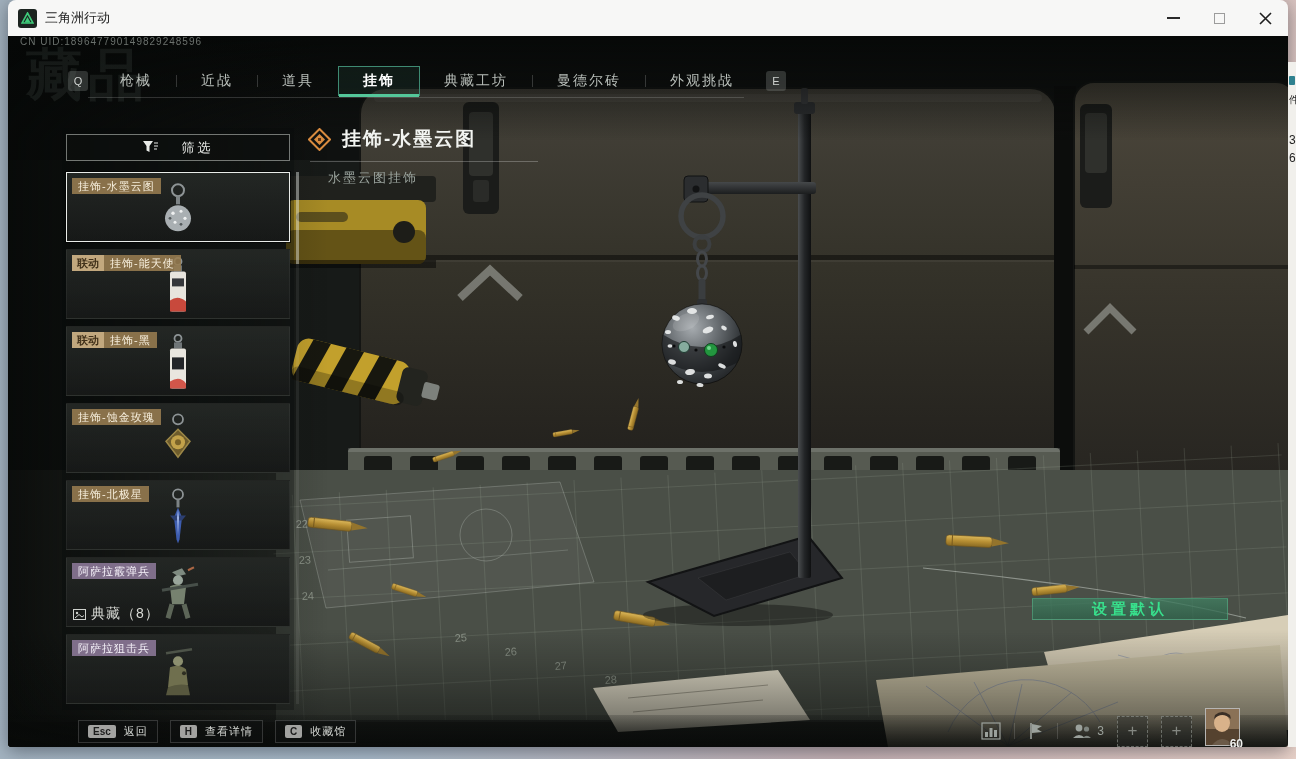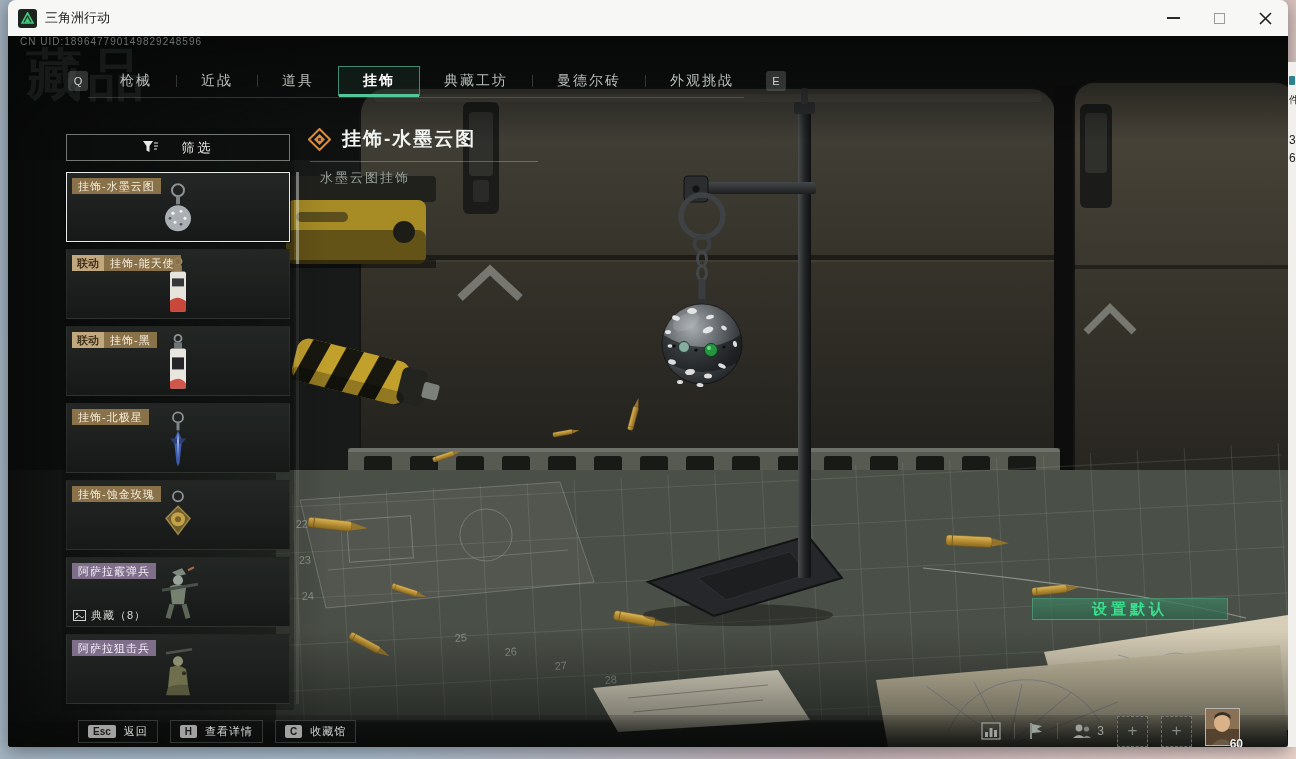--- a/index.html
+++ b/index.html
@@ -51,30 +51,30 @@
   .card { position:relative; height:70px; background:linear-gradient(180deg,#24282588,#17191877),linear-gradient(180deg,#222523,#161817);
     border:1px solid rgba(255,255,255,0.05); cursor:pointer; overflow:hidden; }
   .card--selected { border:1.5px solid #e9ece9; box-shadow:0 0 0 1px rgba(0,0,0,0.6); }
   .labels { position:absolute; top:5px; left:5px; display:flex; font-size:11px; line-height:16px; z-index:2; }
   .badge { background:#c2a87e; color:#41311a; padding:0 5px; font-weight:bold; }
   .badge:empty { display:none; }
   .name-label { background:rgba(151,124,80,0.88); color:#f7efdd; padding:0 6px; letter-spacing:1px; }
   .card--purple .name-label { background:rgba(138,119,150,0.90); color:#f4f0f8; }
   .thumb { position:absolute; left:50%; top:50%; transform:translate(-50%,-46%); }
   .card-footer { position:absolute; left:6px; bottom:3px; display:flex; align-items:center; gap:5px;
-    color:#d9dbd6; font-size:11px; letter-spacing:1px; z-index:2; }
+    color:#d9dbd6; font-size:14px; letter-spacing:1px; z-index:2; }
   .scroll-track { position:absolute; left:288px; top:142px; width:3px; height:532px; background:rgba(255,255,255,0.07); z-index:9; }
   .scroll-thumb { position:absolute; top:0; left:0; width:3px; height:92px; background:rgba(230,235,230,0.40); }
 
   
   .main-header { position:absolute; left:300px; top:96px; z-index:8; }
   .mh-row { display:flex; align-items:center; gap:11px; }
   .mh-title { font-size:19px; color:#f2f4f1; letter-spacing:2px; font-weight:bold; }
   .mh-divider { width:228px; height:1px; background:rgba(255,255,255,0.25); margin:9px 0 7px 2px; }
-  .mh-sub { font-size:13px; color:#9aa39d; letter-spacing:2px; margin-left:12px; }
+  .mh-sub { font-size:13px; color:#9aa39d; letter-spacing:2px; margin-left:20px; }
 
   
   .btn-set-default { position:absolute; left:1024px; top:568px; width:196px; height:22px; z-index:12;
     background:linear-gradient(180deg,rgba(64,126,97,0.78),rgba(48,100,76,0.78));
     border:1px solid rgba(110,220,170,0.35); color:#38df8c; font-size:15px; font-weight:bold;
     letter-spacing:4px; display:flex; align-items:center; justify-content:center; cursor:pointer; }
   .btn-view-details { position:absolute; left:1024px; top:616px; width:196px; height:40px; z-index:12;
     background:rgba(118,120,117,0.72); border:1px solid rgba(255,255,255,0.18); color:#f0f1ee;
     font-size:15px; letter-spacing:4px; display:flex; align-items:center; justify-content:center; cursor:pointer; }
 
@@ -464,39 +464,39 @@
           <svg class="thumb" width="40" height="60" viewBox="0 0 40 60">
             <circle cx="20" cy="5" r="3.5" fill="none" stroke="#8d9395" stroke-width="1.8"></circle>
             <rect x="16" y="9" width="8" height="6" fill="#6f7577"></rect>
             <rect x="12" y="15" width="16" height="40" rx="2" fill="#e9e6df"></rect>
             <rect x="14" y="24" width="12" height="12" fill="#232528"></rect>
             <path d="M12 48 Q22 42 28 50 L28 55 L12 55 Z" fill="#d2564a"></path>
           </svg>
         </div>
         <div class="card">
           <div class="labels">
+              <span class="name-label">挂饰-蚀金玫瑰</span>
+            </div>
+          <svg class="thumb" width="44" height="58" viewBox="0 0 44 58">
+            <circle cx="22" cy="8" r="5" fill="none" stroke="#8d9395" stroke-width="1.8"></circle>
+            <path d="M22 18 L34 30 L22 46 L10 30 Z" fill="#6e5c2c" stroke="#9c8747" stroke-width="1.5"></path>
+            <circle cx="22" cy="31" r="7" fill="#c3a24a"></circle>
+            <circle cx="22" cy="31" r="3" fill="#7a6228"></circle>
+          </svg>
+        </div>
+        <div class="card">
+          <div class="labels">
               <span class="name-label">挂饰-北极星</span>
             </div>
           <svg class="thumb" width="40" height="60" viewBox="0 0 40 60">
             <circle cx="20" cy="7" r="5" fill="none" stroke="#8d9395" stroke-width="1.8"></circle>
             <rect x="18.5" y="12" width="3" height="8" fill="#7d8385"></rect>
             <path d="M20 20 L24 30 L21.5 52 L20 56 L18.5 52 L16 30 Z" fill="#3d5cae"></path>
             <path d="M12 28 L28 28 L24 33 L16 33 Z" fill="#2c3f72"></path>
             <path d="M20 22 L21 30 L20 48 L19 30 Z" fill="#9fb4e8"></path>
-          </svg>
-        </div>
-        <div class="card">
-          <div class="labels">
-              <span class="name-label">挂饰-蚀金玫瑰</span>
-            </div>
-          <svg class="thumb" width="44" height="58" viewBox="0 0 44 58">
-            <circle cx="22" cy="8" r="5" fill="none" stroke="#8d9395" stroke-width="1.8"></circle>
-            <path d="M22 18 L34 30 L22 46 L10 30 Z" fill="#6e5c2c" stroke="#9c8747" stroke-width="1.5"></path>
-            <circle cx="22" cy="31" r="7" fill="#c3a24a"></circle>
-            <circle cx="22" cy="31" r="3" fill="#7a6228"></circle>
           </svg>
         </div>
         <div class="card card--purple">
           <div class="labels">
               <span class="name-label">阿萨拉霰弹兵</span>
             </div>
           <svg class="thumb" width="60" height="56" viewBox="0 0 60 56">
             <path d="M24 6 L34 2 L38 8 L30 10 Z" fill="#7e8a80"></path>
             <circle cx="30" cy="14" r="5" fill="#99a59b"></circle>
             <path d="M22 20 Q30 16 38 21 L36 38 L24 38 Z" fill="#76816f"></path>

